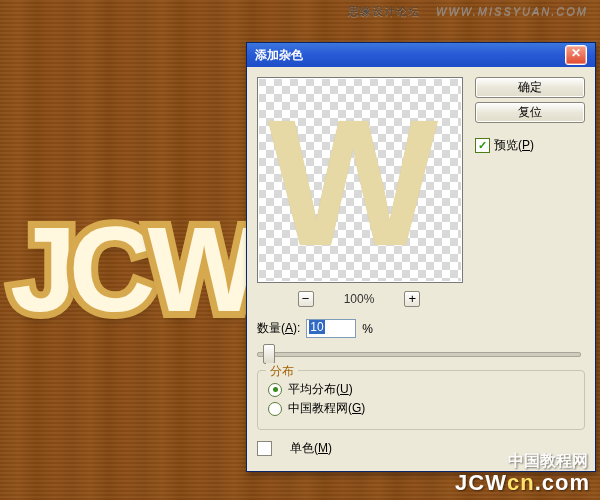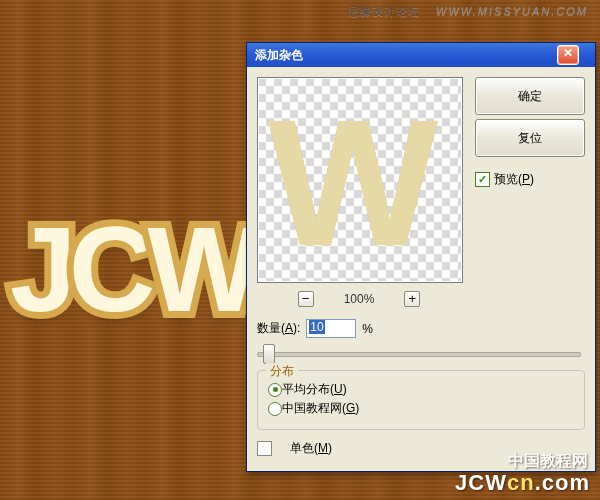--- a/index.html
+++ b/index.html
@@ -72,21 +72,21 @@
     width:348px;
     background:#ece9d8;
     border:1px solid #0a246a;
     box-shadow:2px 3px 6px rgba(0,0,0,0.35);
   }
   .titlebar {
     height:24px;
     background:linear-gradient(#3b77dd,#2a5bd7 45%,#1d4ec7);
     color:#fff;
     display:flex; align-items:center;
-    padding:0 16px 0 8px;
+    padding:0 8px 0 8px;
     font-weight:bold;
     font-size:12px;
   }
   .titlebar .title { flex:1; }
   .closebtn {
     width:20px; height:18px;
     background:linear-gradient(#f6a08a,#e14a2f);
     border:1px solid #fff;
     border-radius:3px;
     color:#fff;
@@ -146,21 +146,21 @@
   }
 
   
   .rightcol {
     position:absolute;
     top:10px; right:10px;
     width:110px;
     display:flex; flex-direction:column; gap:4px;
   }
   .winbtn {
-    height:38px;
+    height:21px;
     border:1px solid #8a867a;
     background:linear-gradient(#fefefe,#eae7d9 50%,#e1ddcc);
     border-radius:3px;
     font-size:12px;
     cursor:pointer;
     box-shadow:inset 0 0 0 1px #fff;
   }
   .prevrow {
     margin-top:10px;
     display:flex; align-items:center; gap:4px;
@@ -222,21 +222,21 @@
     margin-bottom:10px;
   }
   .groupbox .legend{
     position:absolute; top:-8px; left:8px;
     background:#ece9d8;
     padding:0 4px;
     color:#a16207;
     font-size:12px;
   }
   .radio-row {
-    display:flex; align-items:center; 
+    display:flex; align-items:center; gap:6px;
     font-size:12px;
     margin:2px 0;
   }
   .radio {
     width:12px;height:12px;border:1px solid #5a7b3a;border-radius:50%;
     display:inline-flex;align-items:center;justify-content:center;background:#fff;
   }
   .radio.checked::after{content:"";width:5px;height:5px;background:#3a8a1e;border-radius:50%;}
 
   .mono-row{

